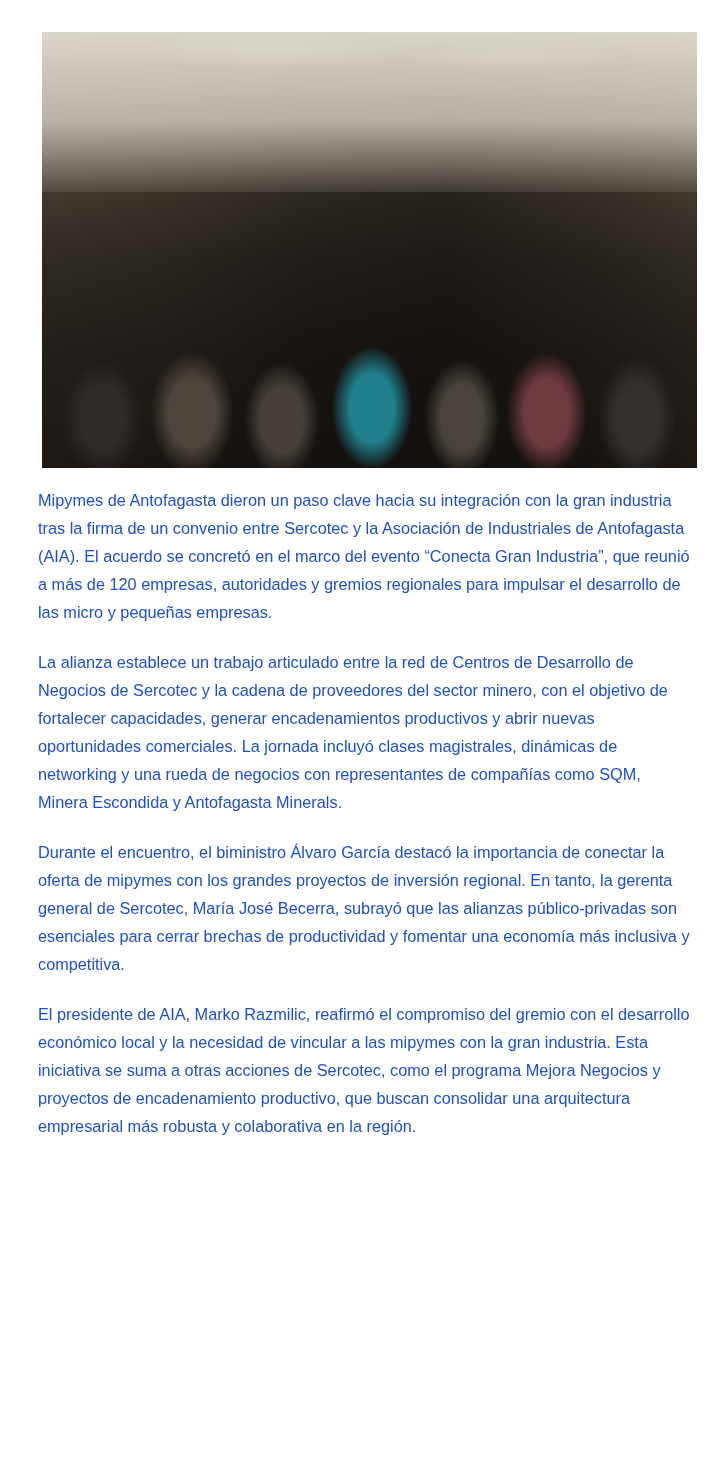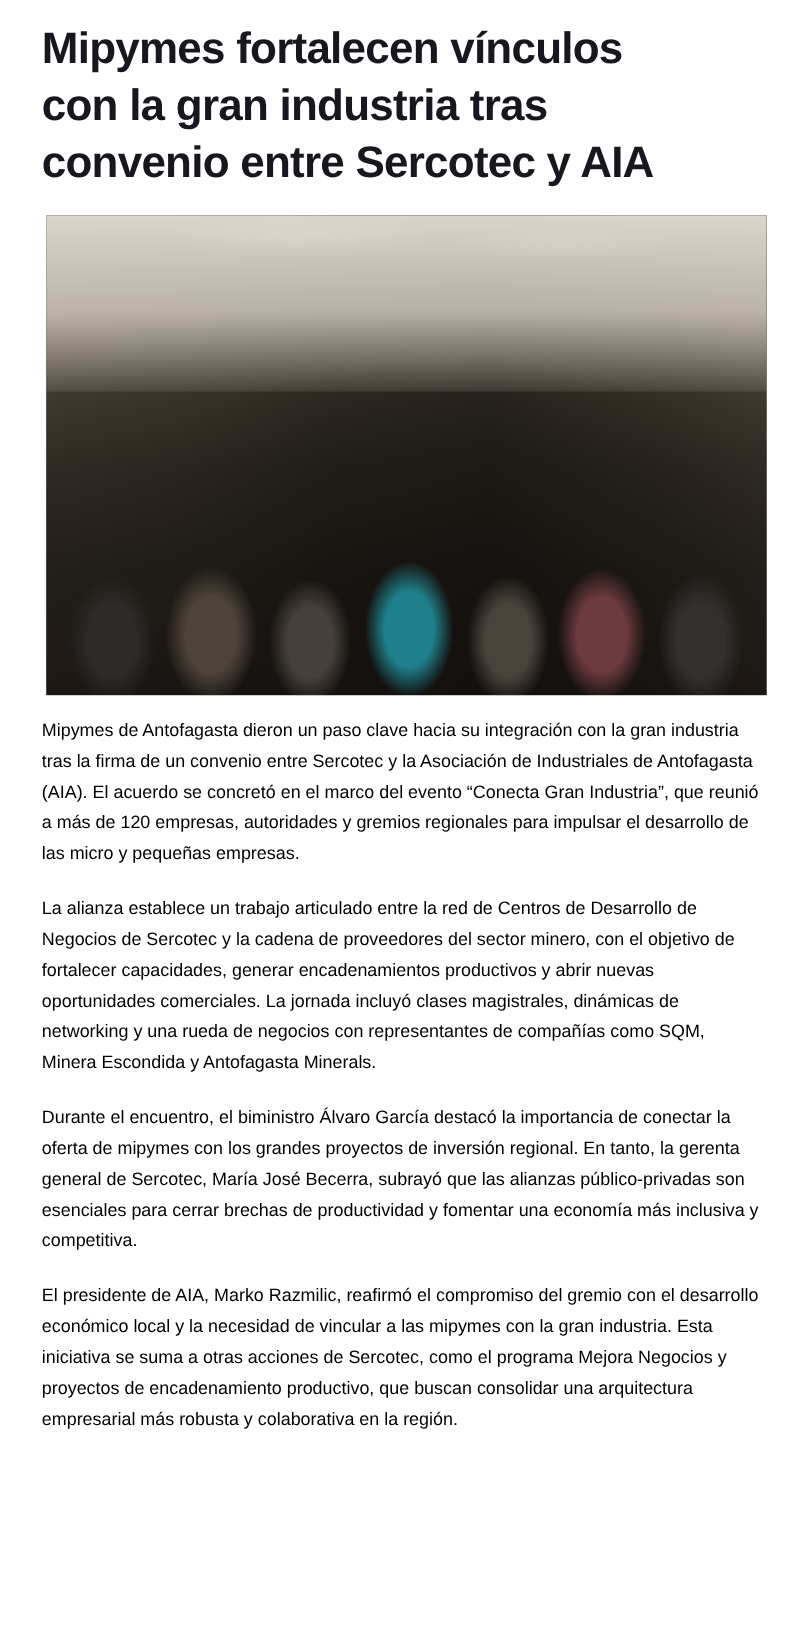--- a/index.html
+++ b/index.html
@@ -85,32 +85,31 @@
     font-size: 12.5px;
     font-weight: 700;
     letter-spacing: 0.4px;
     color: #1b7a6e;
     text-transform: uppercase;
   }
   .byline .sep { color: #1b7a6e; margin: 0 3px; font-weight: 700; }
   .body-copy p {
     font-size: 16.3px;
     line-height: 1.72;
-    color: #000000;
+    color: #1d4ed8;
     margin: 22px 0 0 0;
     max-width: 652px;
   }
   .body-copy p:first-child { margin-top: 18px; }
 </style>
 </head>
 <body>
 
 <article class="article">
 
-  <h1 class="headline">Mipymes fortalecen vínculos con la gran industria tras convenio entre Sercotec y AIA</h1>
 
 
   <figure class="hero-wrap" style="margin-left:4px;">
     <div class="hero-photo"></div>
   </figure>
 
 
   <div class="body-copy">
     <p>Mipymes de Antofagasta dieron un paso clave hacia su integración con la gran industria tras la firma de un convenio entre Sercotec y la Asociación de Industriales de Antofagasta (AIA). El acuerdo se concretó en el marco del evento “Conecta Gran Industria”, que reunió a más de 120 empresas, autoridades y gremios regionales para impulsar el desarrollo de las micro y pequeñas empresas.</p>
     <p>La alianza establece un trabajo articulado entre la red de Centros de Desarrollo de Negocios de Sercotec y la cadena de proveedores del sector minero, con el objetivo de fortalecer capacidades, generar encadenamientos productivos y abrir nuevas oportunidades comerciales. La jornada incluyó clases magistrales, dinámicas de networking y una rueda de negocios con representantes de compañías como SQM, Minera Escondida y Antofagasta Minerals.</p>

